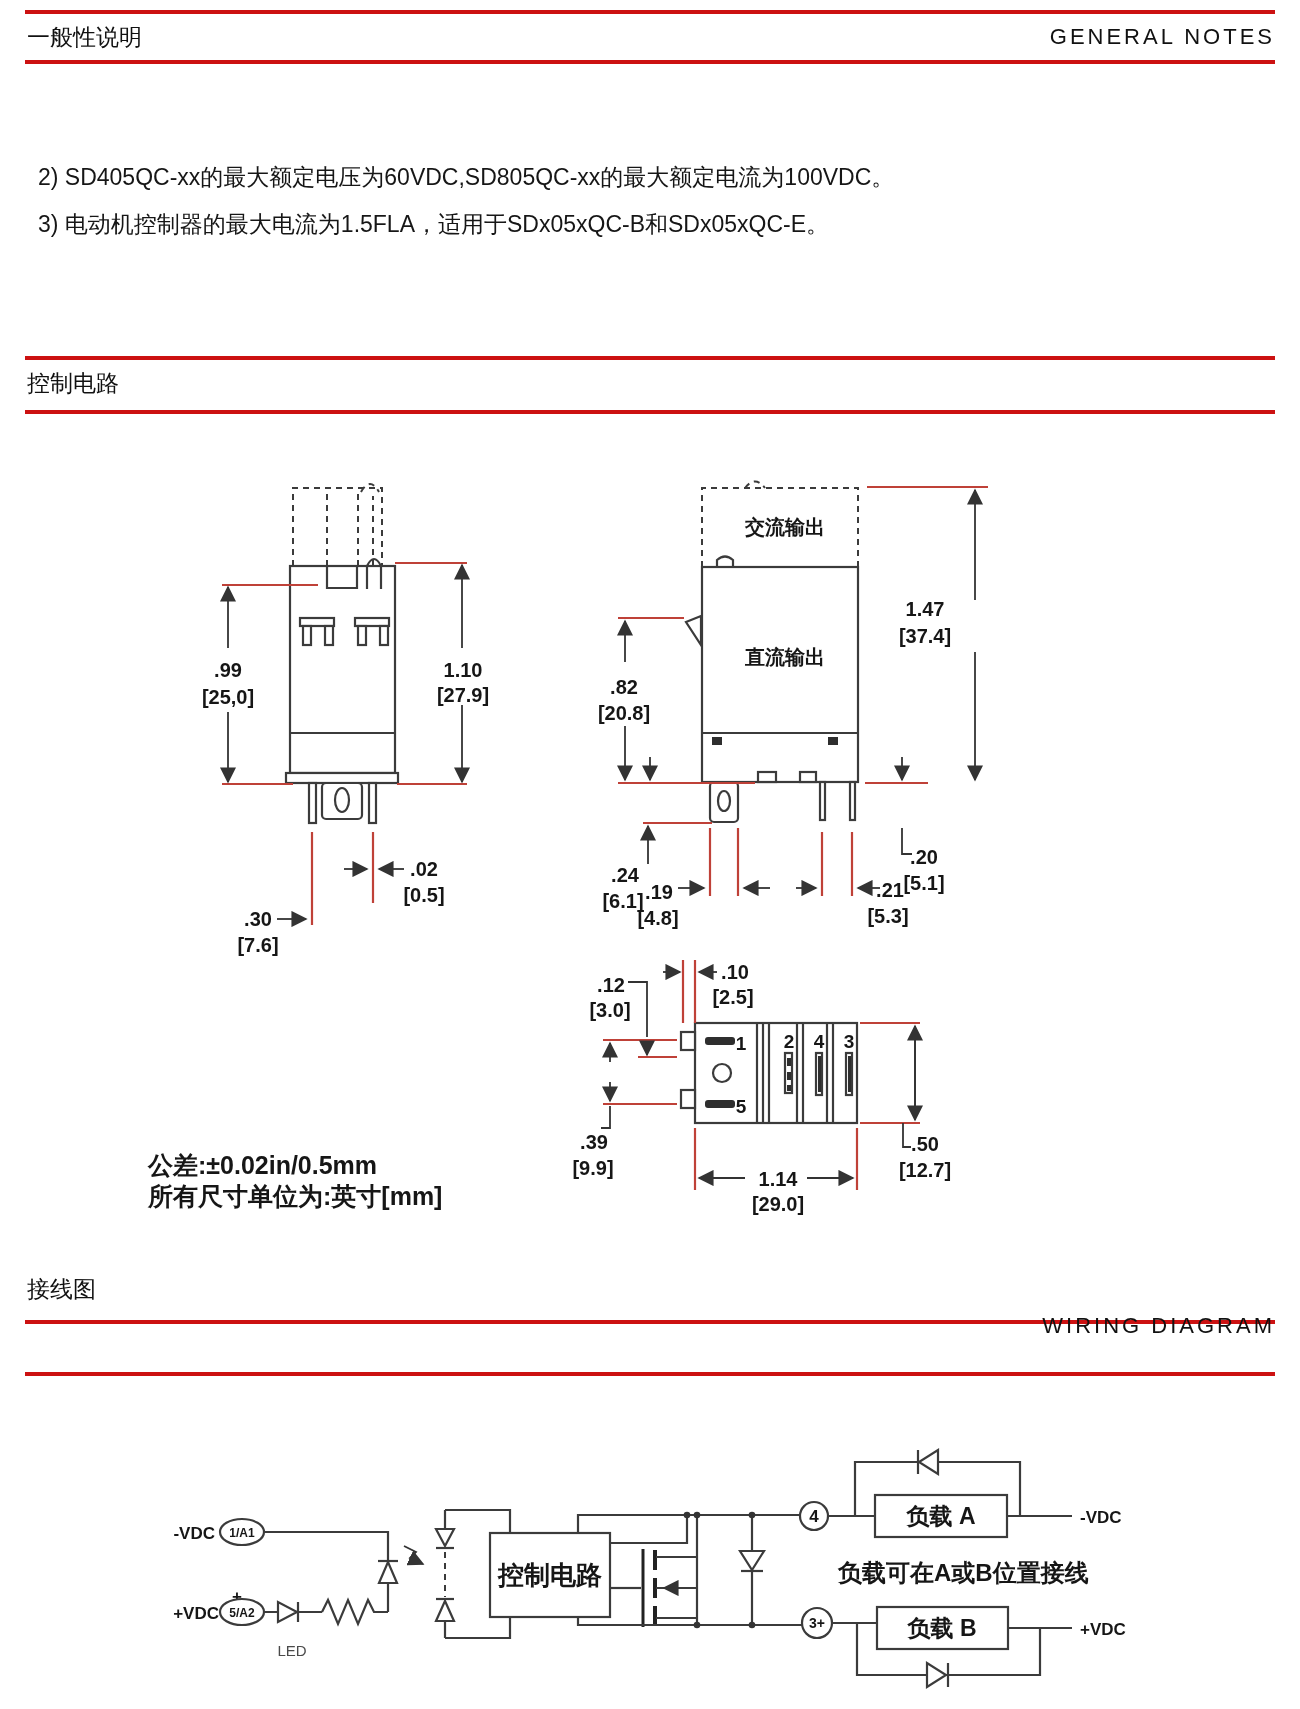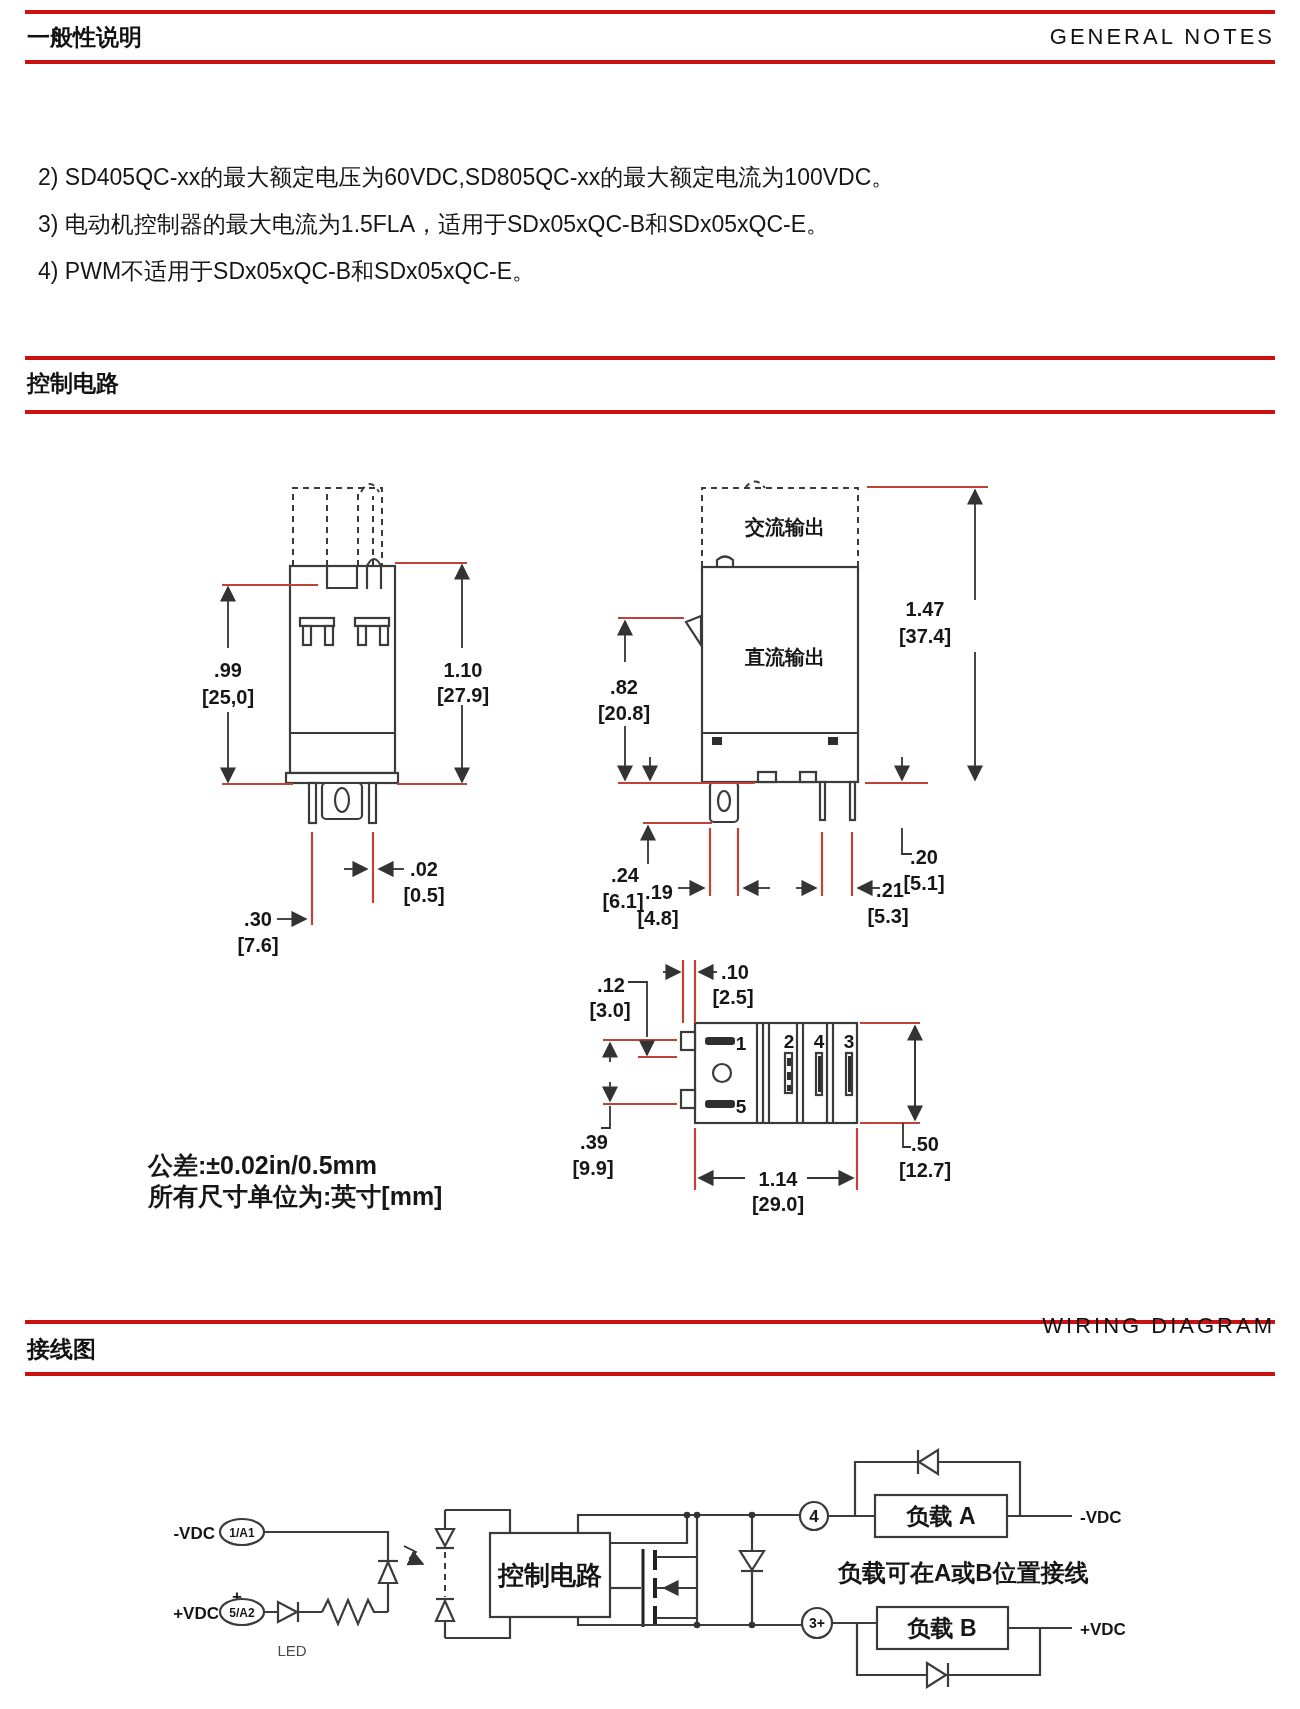--- a/index.html
+++ b/index.html
@@ -1,19 +1,19 @@
 <!DOCTYPE html>
 <html><head>
 <meta charset="utf-8">
 <style>
   html,body{margin:0;padding:0;background:#fff}
   .page{position:relative;width:1300px;height:1709px;background:#fff;
         font-family:"Liberation Sans",sans-serif;overflow:hidden}
   .rule{position:absolute;left:25px;width:1250px;height:4px;background:#cc1111}
-  .tzh{position:absolute;left:27px;font-size:23px;font-weight:bold;color:#111;white-space:nowrap}
+  .tzh{position:absolute;left:27px;font-size:23px;font-weight:normal;color:#111;white-space:nowrap}
   .ten{position:absolute;right:25px;font-size:22px;font-weight:normal;color:#111;letter-spacing:3px;white-space:nowrap}
   .note{position:absolute;left:38px;font-size:23px;color:#161616;white-space:nowrap}
   svg{position:absolute;left:0}
   svg text{font-family:"Liberation Sans",sans-serif;fill:#161616}
   .dim{font-size:20px;font-weight:bold}
   .sm{font-size:12px;font-weight:bold}
   .vdc{font-size:17px;font-weight:bold}
   .cjk{font-size:20px;font-weight:bold}
   .cjkbig{font-size:26px;font-weight:bold}
   .cjkload{font-size:23px;font-weight:bold}
@@ -35,21 +35,20 @@
 
 <div class="page">
 
   <div class="rule" style="top:10px"></div>
   <div class="tzh" style="top:22px">一般性说明</div>
   <div class="ten" style="top:24px">GENERAL NOTES</div>
   <div class="rule" style="top:60px"></div>
 
   <div class="note" style="top:162px">2) SD405QC-xx的最大额定电压为60VDC,SD805QC-xx的最大额定电流为100VDC。</div>
   <div class="note" style="top:209px">3) 电动机控制器的最大电流为1.5FLA，适用于SDx05xQC-B和SDx05xQC-E。</div>
-  <div class="note" style="top:256px">4) PWM不适用于SDx05xQC-B和SDx05xQC-E。</div>
 
   <div class="rule" style="top:356px"></div>
   <div class="tzh" style="top:368px">控制电路</div>
   <div class="rule" style="top:410px"></div>
 
   <svg style="top:450px" width="1300" height="770" viewBox="0 450 1300 770">
     <defs>
       <marker id="ah" viewBox="0 0 10 10" refX="9" refY="5" markerWidth="9" markerHeight="9" orient="auto">
         <path d="M0,0 L10,5 L0,10 z" fill="#333"></path>
       </marker>
@@ -211,21 +210,21 @@
       <text class="dim" x="778" y="1211" text-anchor="middle">[29.0]</text>
       <text class="dim" x="925" y="1151" text-anchor="middle">.50</text>
       <text class="dim" x="925" y="1177" text-anchor="middle">[12.7]</text>
     </g>
 
     <text class="tol" x="148" y="1174">公差:±0.02in/0.5mm</text>
     <text class="tol" x="148" y="1205">所有尺寸单位为:英寸[mm]</text>
   </svg>
 
   <div class="rule" style="top:1320px"></div>
-  <div class="tzh" style="top:1334px">接线图</div>
+  <div class="tzh" style="top:1274px">接线图</div>
   <div class="ten" style="top:1313px">WIRING DIAGRAM</div>
   <div class="rule" style="top:1372px"></div>
 
   <svg style="top:1440px" width="1300" height="269" viewBox="0 1440 1300 269">
     <defs>
       <marker id="ah2" viewBox="0 0 10 10" refX="9" refY="5" markerWidth="9" markerHeight="9" orient="auto">
         <path d="M0,0 L10,5 L0,10 z" fill="#333"></path>
       </marker>
     </defs>
 

